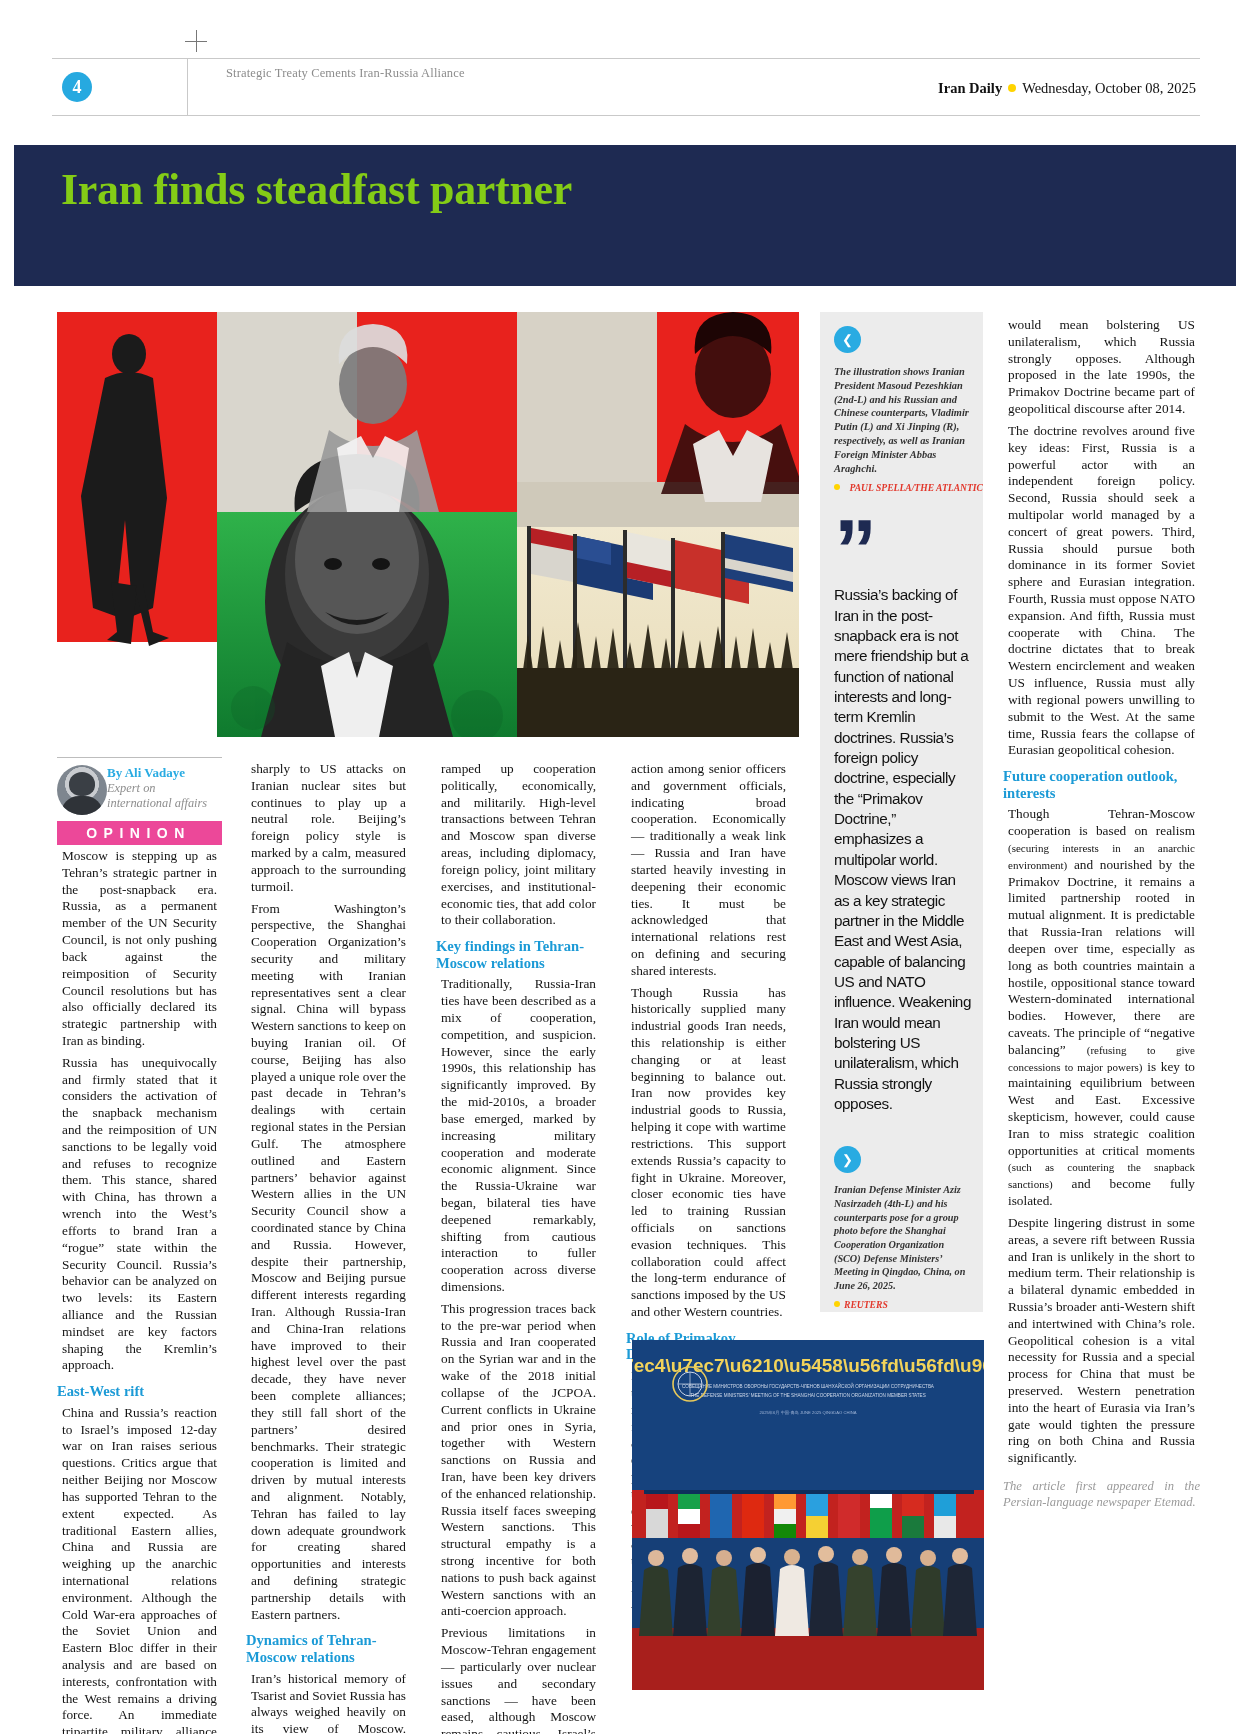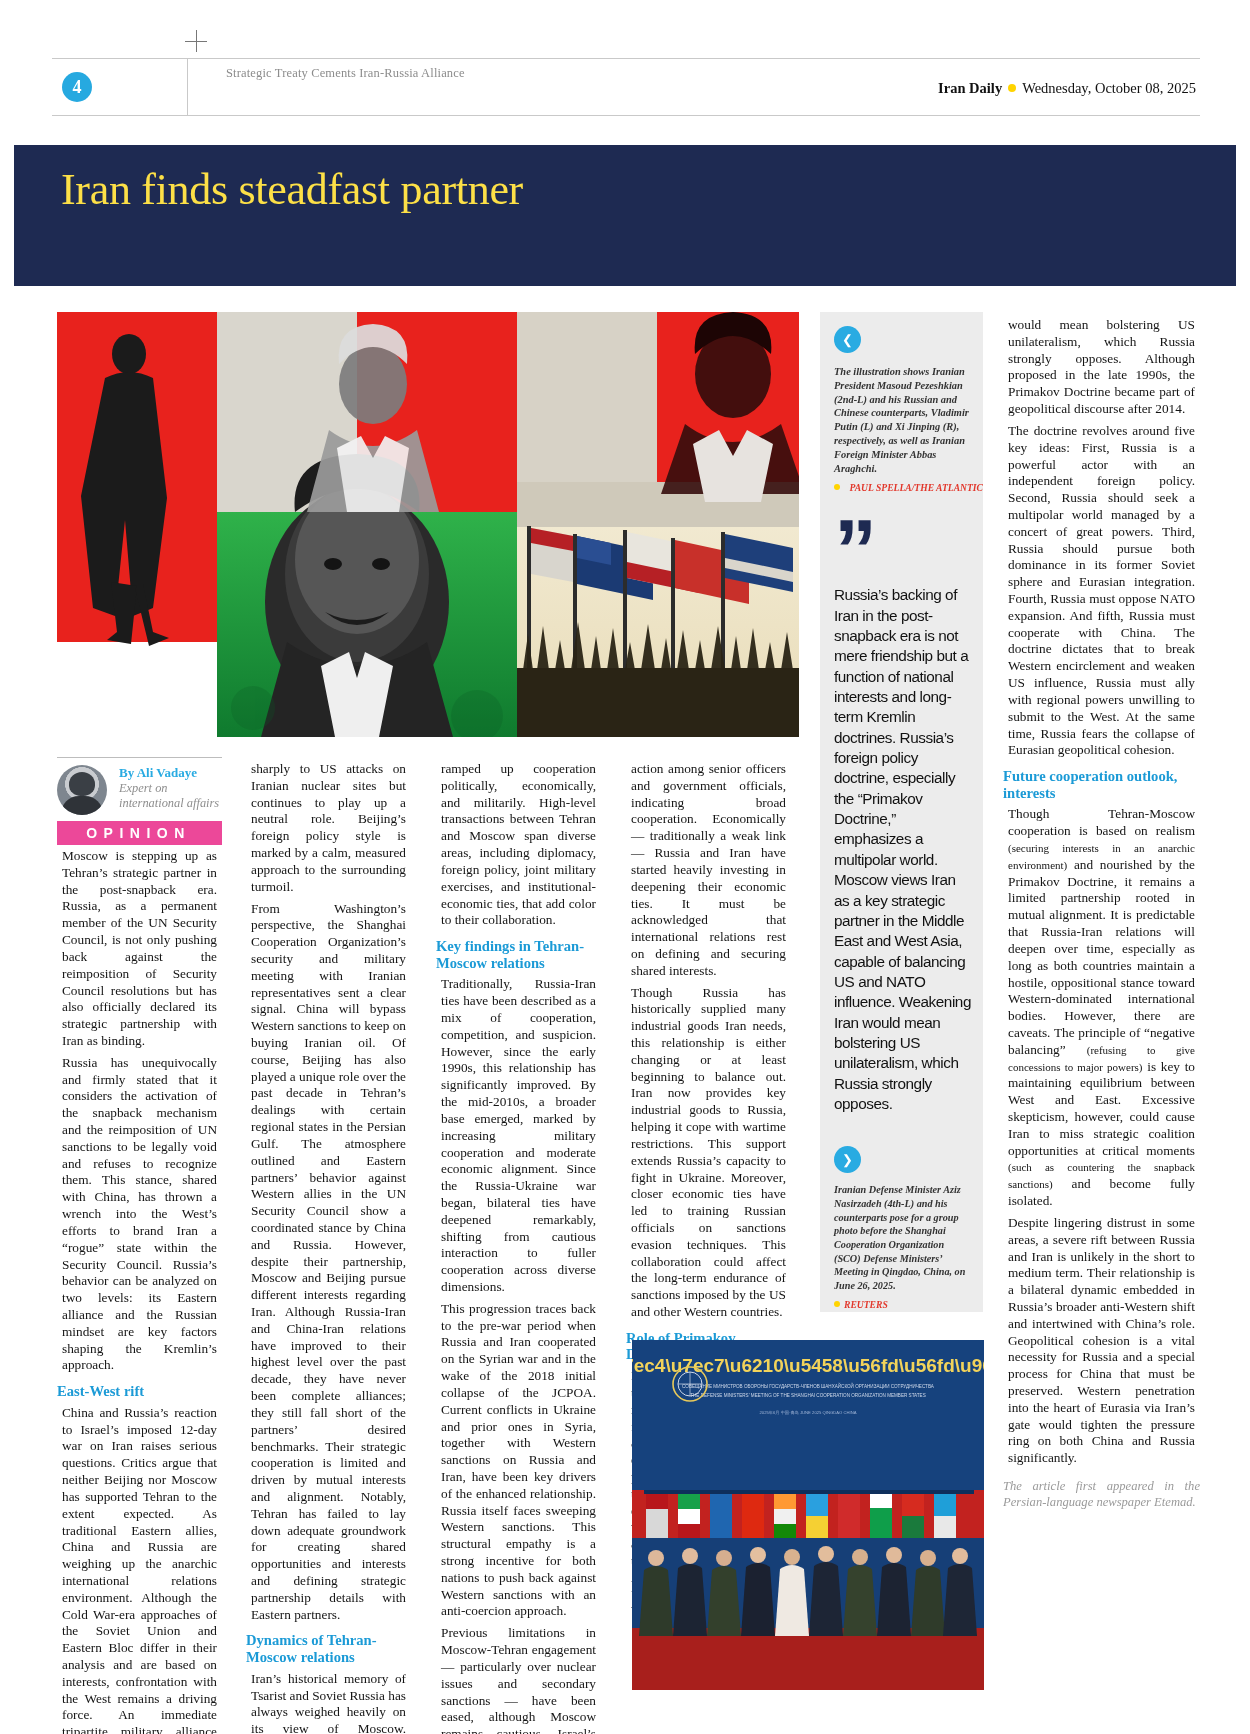--- a/index.html
+++ b/index.html
@@ -43,21 +43,21 @@
   .brand { font-weight: bold; color: #111; font-size: 14.5px;}
   .dot-yellow { width: 8px; height: 8px; border-radius: 50%; background: #ffd400; display:inline-block;}
   .date-txt { color: #111; font-size: 14.5px;}
 
   
   .headline-band {
     position: absolute; left: 14px; top: 145px; width: 1222px; height: 141px;
     background: #1e2a52;
   }
   .headline {
-    color: #fde047; font-size: 44px; font-weight: normal; line-height: 1.14;
+    color: #84cc16; font-size: 44px; font-weight: bold; line-height: 1.14;
     padding: 20px 0 0 47px; letter-spacing: -.3px;
   }
 
   
   .art-main {
     position: absolute; left: 57px; top: 312px; width: 742px; height: 425px;
     overflow: hidden;
   }
 
   
@@ -110,21 +110,21 @@
   }
   .paren { font-size: 11px; }
   .endnote {
     color: #9a9a9a; font-style: italic; font-size: 12.6px; line-height: 1.3;
     margin-top: 11px; text-align: justify;
   }
 
   
   .byline-box { position: absolute; left: 57px; top: 757px; width: 165px; }
   .byline-rule { border-top: 1px solid #bdbdbd; width: 165px; }
-  .byline-flex { display: flex; gap: 12px; padding-top: 7px; }
+  .byline-flex { display: flex; gap: 0; padding-top: 7px; }
   .avatar {
     width: 50px; height: 50px; border-radius: 50%;
     background: radial-gradient(circle at 50% 38%, #c9ccd0 0 42%, #7e868f 43% 100%);
     position: relative; overflow: hidden; flex: none;
   }
   .avatar:before {
     content:""; position:absolute; width:26px; height:24px; border-radius:50% 50% 45% 45%;
     background:#3a3f45; left:12px; top:7px;
   }
   .avatar:after {

